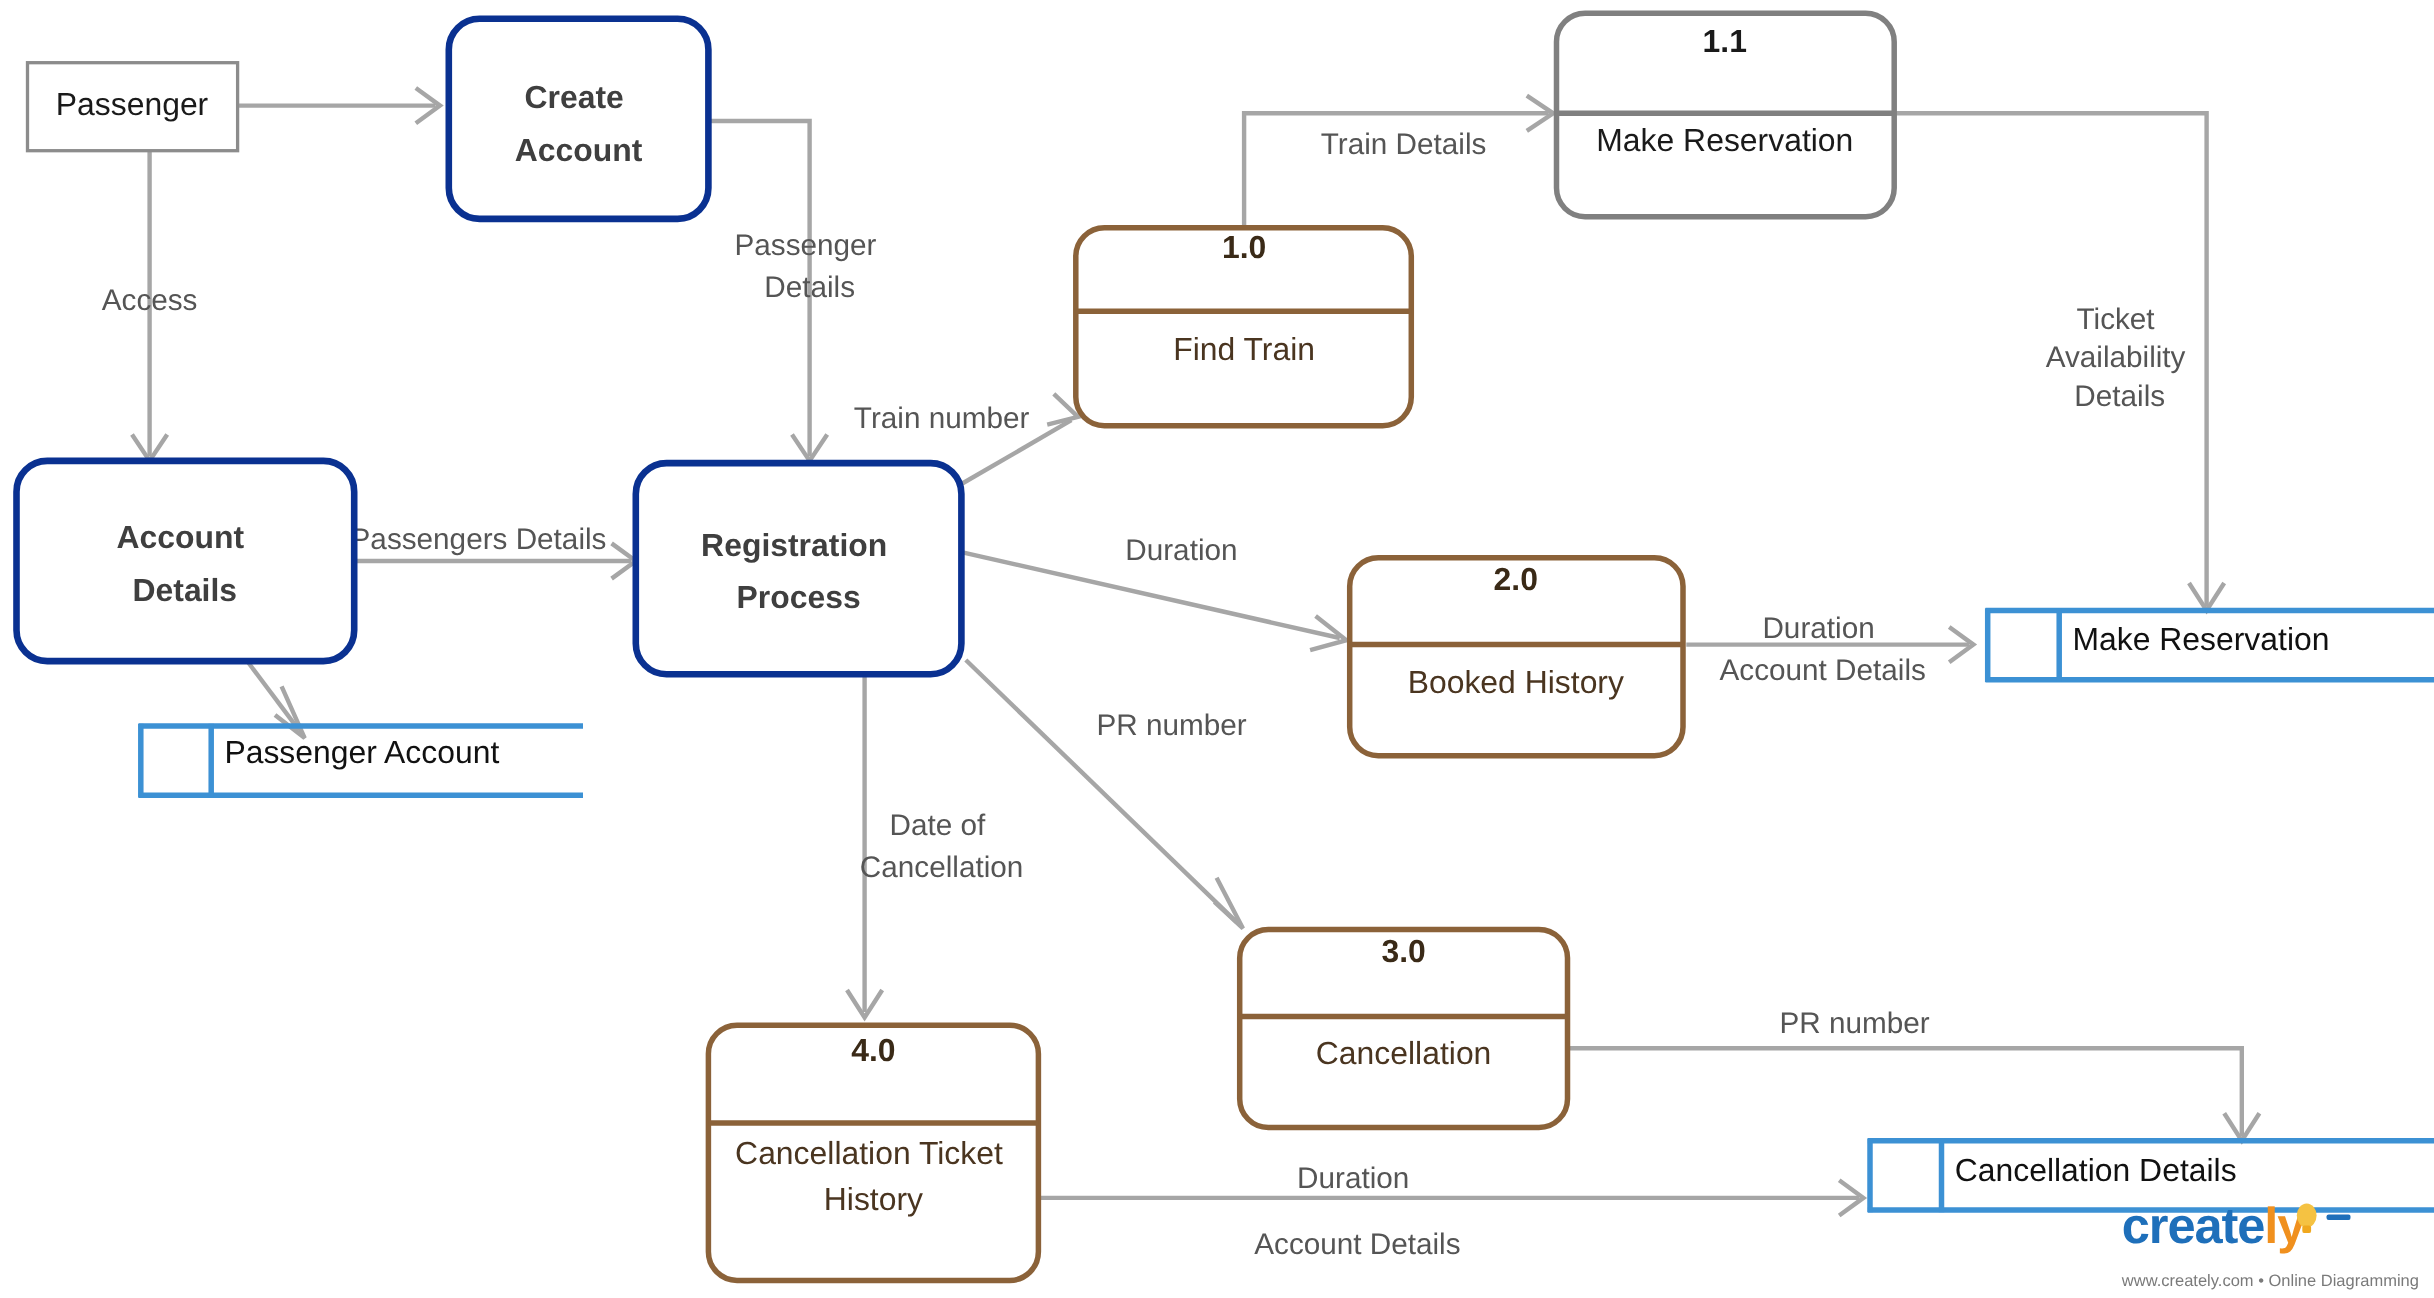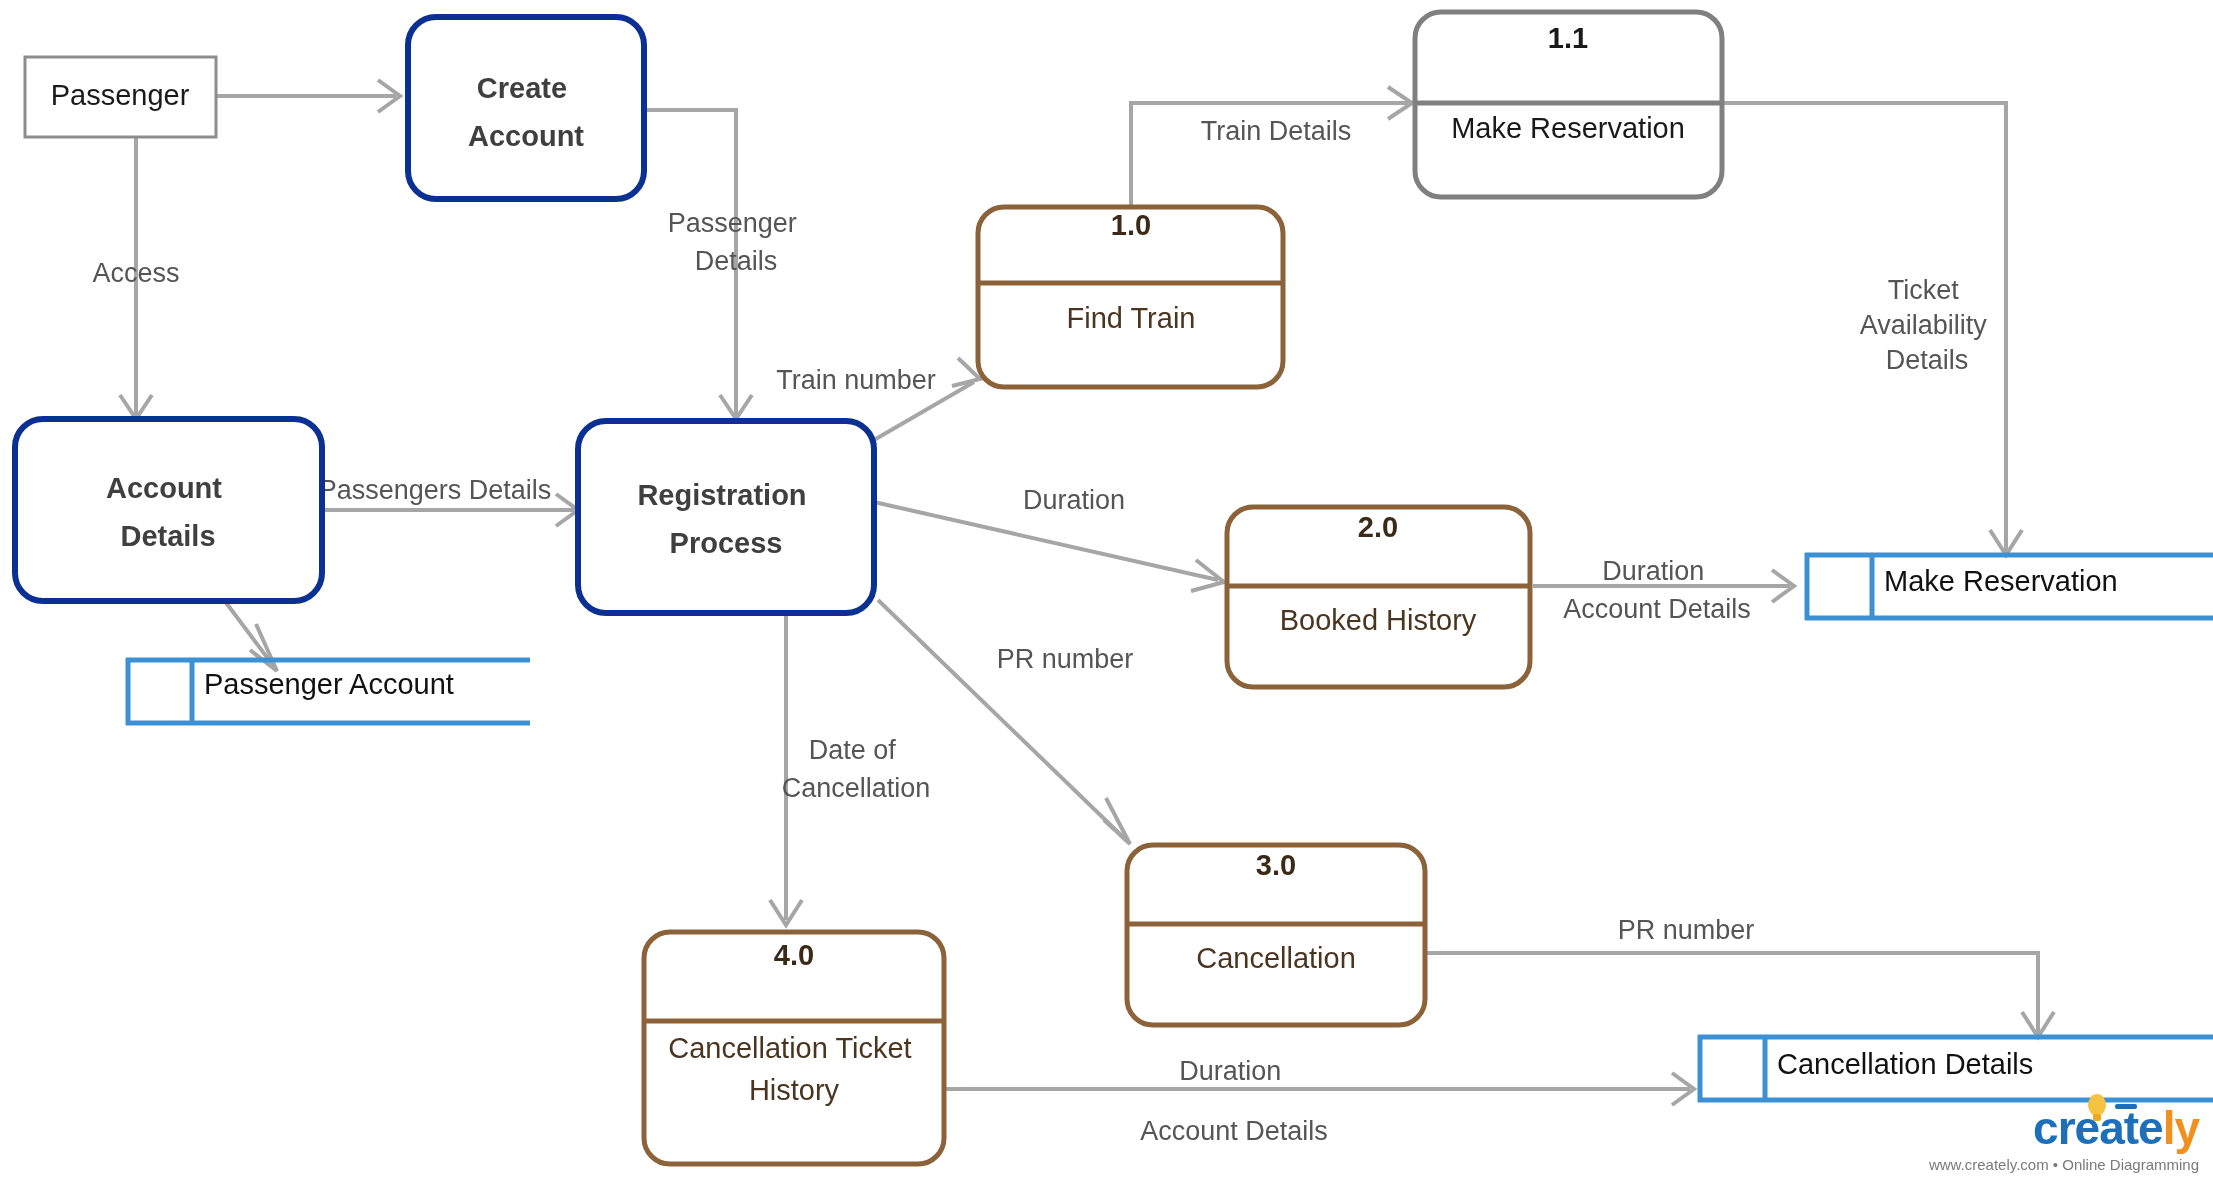--- a/index.html
+++ b/index.html
@@ -81,37 +81,36 @@
     fill: none;
     stroke: #a6a6a6;
     stroke-width: 4;
     stroke-linecap: butt;
     stroke-linejoin: miter;
   }
   .credit-wrap {
     position: absolute;
     right: 14px;
     bottom: 8px;
-    text-align: right;
     line-height: 1;
   }
   .credit-logo {
     font-family: "Liberation Sans", sans-serif;
     font-size: 46px;
     font-weight: bold;
     letter-spacing: -1px;
     white-space: nowrap;
   }
   .credit-logo .seg-a { color: #1e6fba; }
   .credit-logo .seg-b { color: #f0901e; }
   .credit-sub {
     font-family: "Liberation Sans", sans-serif;
     font-size: 15px;
     color: #7a7a7a;
-    margin-top: 6px;
+    margin-top: 20px;
     white-space: nowrap;
   }
   .bulb-svg {
     position: absolute;
     right: 62px;
     bottom: 46px;
   }
 </style>
 </head>
 <body>

